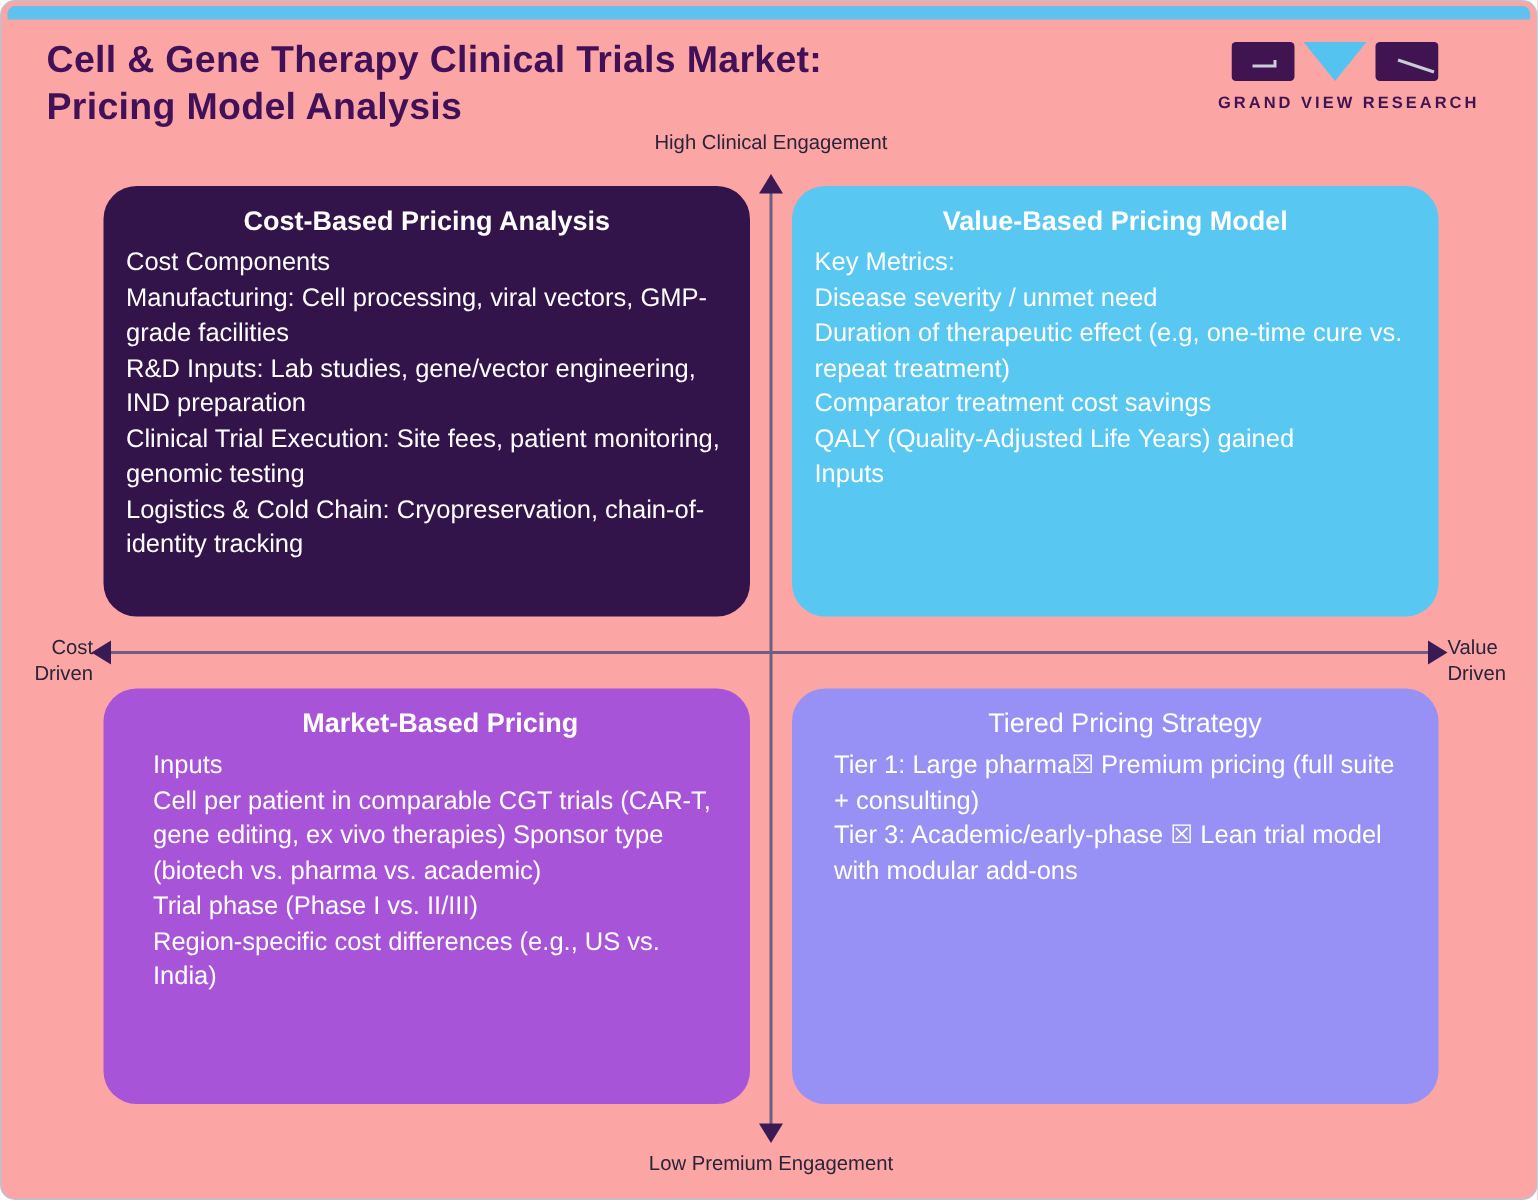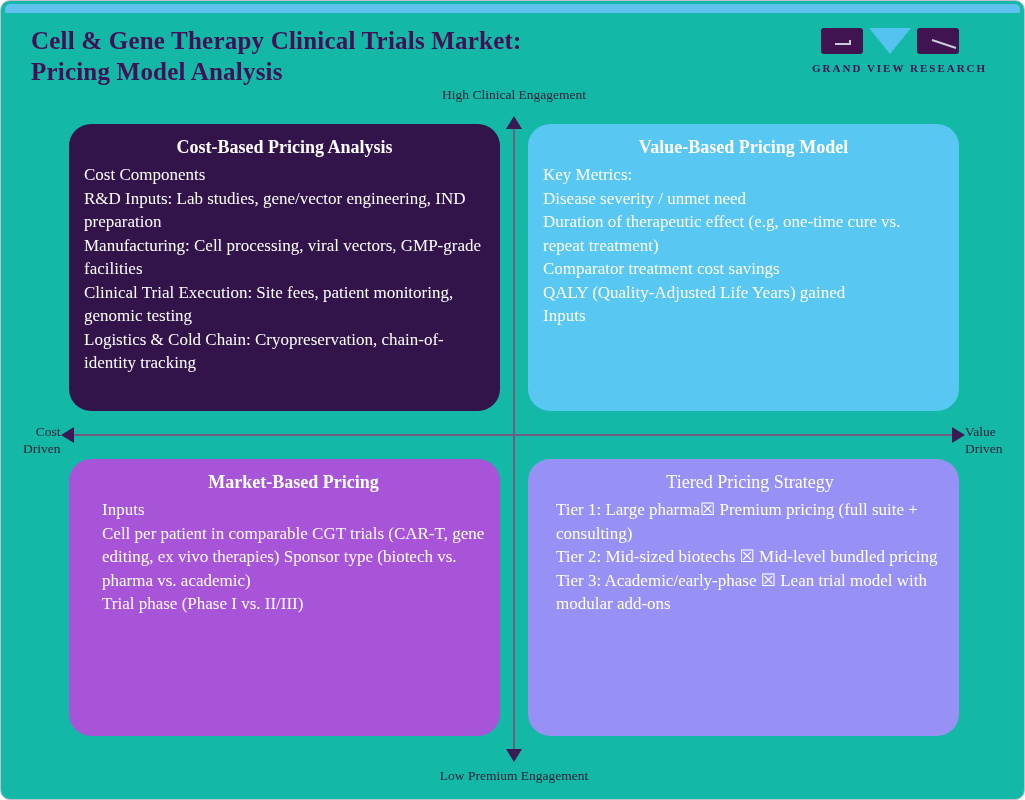--- a/index.html
+++ b/index.html
@@ -1,20 +1,20 @@
 <!DOCTYPE html>
 <html><head>
 <meta charset="utf-8">
 <style>
   html,body{margin:0;padding:0;background:#ffffff;}
   .page{
     position:absolute; left:0; top:0; width:1023px; height:798px;
     border:1px solid #c0c0cc; border-radius:10px;
-    background:#14b8a6; overflow:hidden;
-    font-family:Liberation Serif, serif;
+    background:#fca5a5; overflow:hidden;
+    font-family:Liberation Sans, sans-serif;
   }
   .topbar{position:absolute; top:3px; left:4px; right:4px; height:9px; background:#5fc2ee; border-radius:5px 5px 0 0;}
   .title{
     position:absolute; left:30px; top:24px; width:700px;
     font-size:25px; font-weight:800; line-height:31px; color:#411057;
     letter-spacing:0.2px;
   }
   .logo{position:absolute; left:811px; top:27px; width:156px; text-align:center;}
   .logo-mark{display:inline-block;}
   .logo-text{margin-top:4px; font-size:11px; font-weight:700; letter-spacing:2px; color:#3f1450; white-space:nowrap;}
@@ -83,22 +83,22 @@
   </div>
   <div class="axis-label axis-right">
     <div>Value</div>
     <div>Driven</div>
   </div>
 
   <div class="quad q1" style="background-color: rgb(51, 20, 74);">
     <div class="quad-title">Cost-Based Pricing Analysis</div>
     <div class="quad-body">
         <div>Cost Components</div>
+        <div>Manufacturing: Cell processing, viral vectors, GMP-grade facilities</div>
         <div>R&amp;D Inputs: Lab studies, gene/vector engineering, IND preparation</div>
-        <div>Manufacturing: Cell processing, viral vectors, GMP-grade facilities</div>
         <div>Clinical Trial Execution: Site fees, patient monitoring, genomic testing</div>
         <div>Logistics &amp; Cold Chain: Cryopreservation, chain-of-identity tracking</div>
       </div>
   </div>
 
   <div class="quad q2" style="background-color: rgb(88, 199, 242);">
     <div class="quad-title">Value-Based Pricing Model</div>
     <div class="quad-body">
         <div>Key Metrics:</div>
         <div>Disease severity / unmet need</div>
@@ -108,24 +108,24 @@
         <div>Inputs</div>
       </div>
   </div>
 
   <div class="quad q3" style="background-color: rgb(168, 84, 217);">
     <div class="quad-title">Market-Based Pricing</div>
     <div class="quad-body">
         <div>Inputs</div>
         <div>Cell per patient in comparable CGT trials (CAR-T, gene editing, ex vivo therapies) Sponsor type (biotech vs. pharma vs. academic)</div>
         <div>Trial phase (Phase I vs. II/III)</div>
+        <div>Region-specific cost differences (e.g., US vs. India)</div>
       </div>
   </div>
 
   <div class="quad q4" style="background-color: rgb(151, 145, 245);">
     <div class="quad-title light">Tiered Pricing Strategy</div>
     <div class="quad-body">
         <div>Tier 1: Large pharma☒ Premium pricing (full suite + consulting)</div>
-        <div>Tier 2: Mid-sized biotechs ☒ Mid-level bundled pricing</div>
         <div>Tier 3: Academic/early-phase ☒ Lean trial model with modular add-ons</div>
       </div>
   </div>
 </div>
 
 </body></html>

